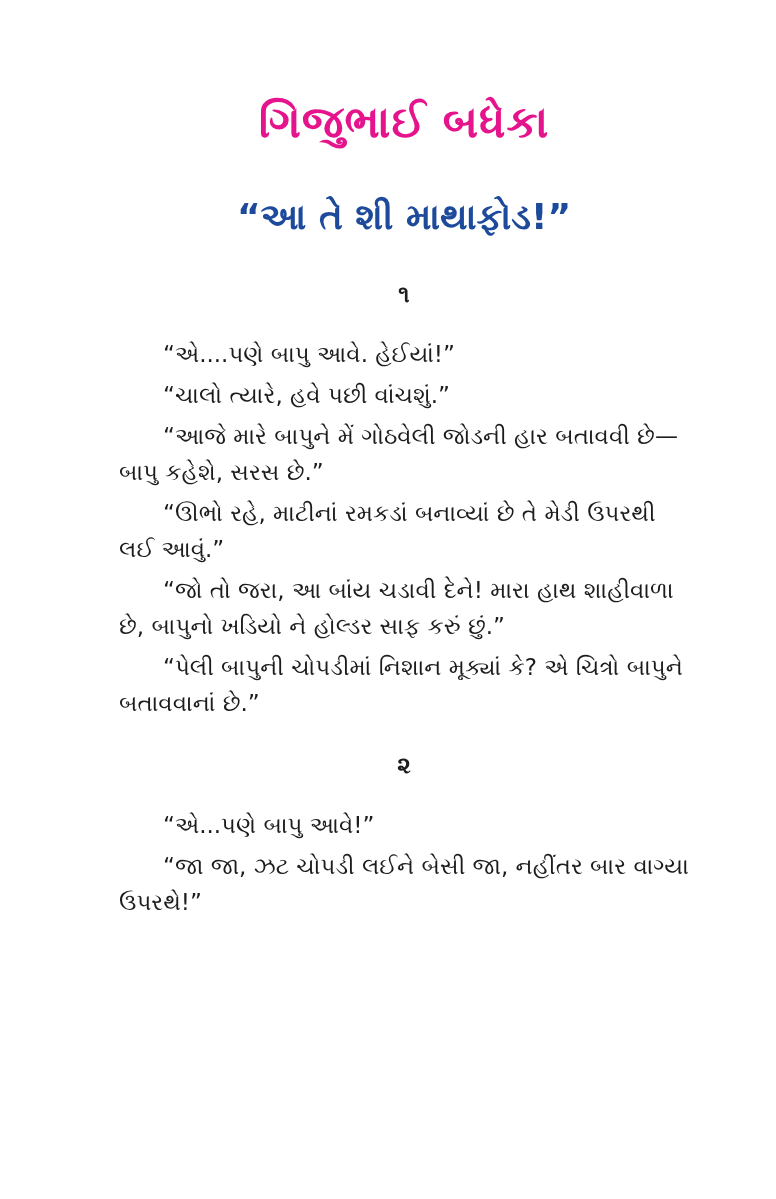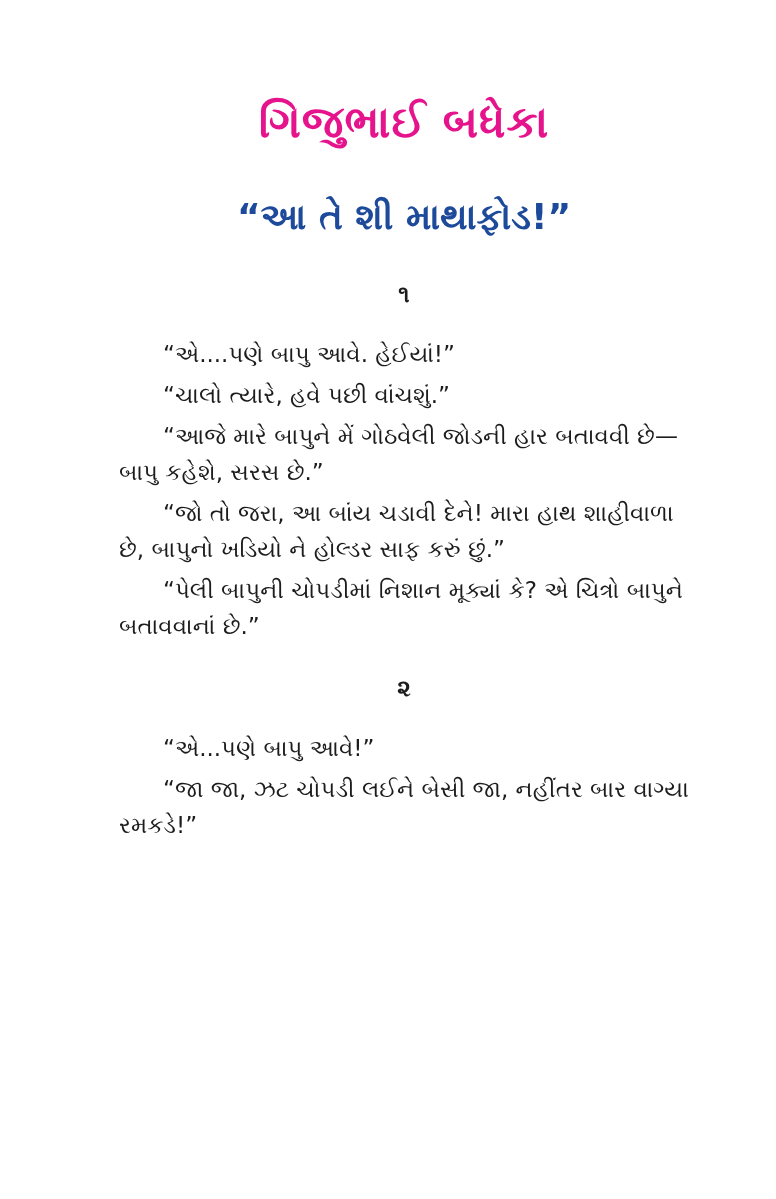--- a/index.html
+++ b/index.html
@@ -85,27 +85,28 @@
   <h2 class="story-title">“આ તે શી માથાફોડ!”</h2>
 
   <div class="body-text">
 
 
     <div class="section-number">૧</div>
 
     <p class="para">“એ....પણે બાપુ આવે. હેઈયાં!”</p>
     <p class="para">“ચાલો ત્યારે, હવે પછી વાંચશું.”</p>
     <p class="para">“આજે મારે બાપુને મેં ગોઠવેલી જોડની હાર બતાવવી છે—બાપુ કહેશે, સરસ છે.”</p>
+    <p class="para">“ઊભો રહે, માટીનાં રમકડાં બનાવ્યાં છે તે મેડી ઉપરથી લઈ આવું.”</p>
     <p class="para">“જો તો જરા, આ બાંય ચડાવી દેને! મારા હાથ શાહીવાળા છે, બાપુનો ખડિયો ને હોલ્ડર સાફ કરું છું.”</p>
     <p class="para">“પેલી બાપુની ચોપડીમાં નિશાન મૂક્યાં કે? એ ચિત્રો બાપુને બતાવવાનાં છે.”</p>
 
     <div class="section-number">૨</div>
 
     <p class="para">“એ...પણે બાપુ આવે!”</p>
-    <p class="para">“જા જા, ઝટ ચોપડી લઈને બેસી જા, નહીંતર બાર વાગ્યા રમકડે!”</p>
+    <p class="para">“જા જા, ઝટ ચોપડી લઈને બેસી જા, નહીંતર બાર વાગ્યા ઉપરથે!”</p>
 
   </div>
 
   <div class="footer-caption">અરધીસદીની વાચનયાત્રા (સમગ્ર) — 716</div>
 
   <div class="nav-triangle"></div>
 
 </div>
 
 </body></html>

